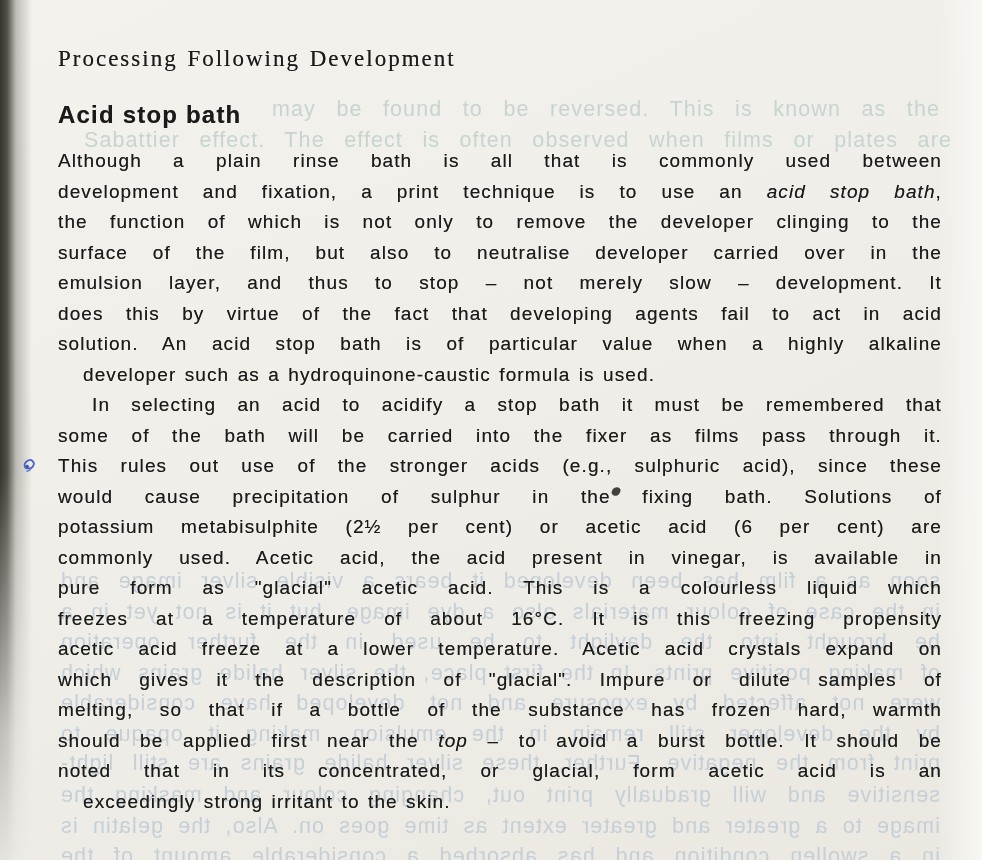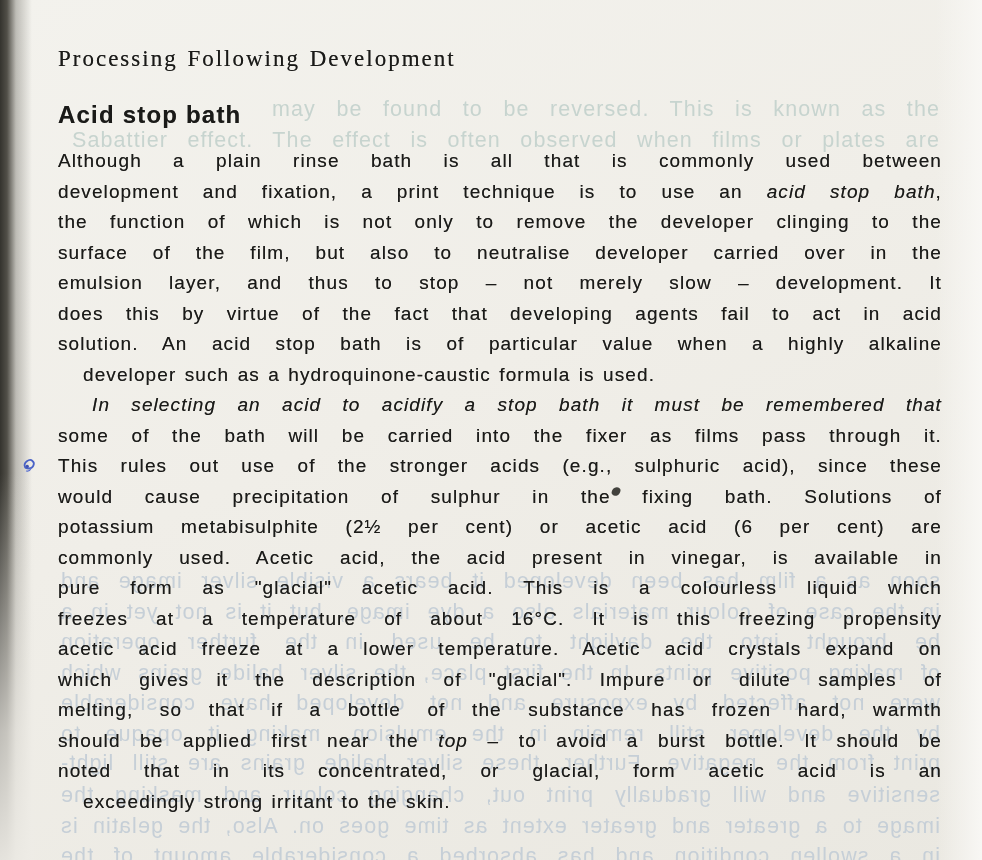--- a/index.html
+++ b/index.html
@@ -26,21 +26,21 @@
   
   .ghost {
     position: absolute; z-index: 1; height: 30px; overflow: hidden;
     font-size: 21.5px; line-height: 30px; letter-spacing: 1.1px; word-spacing: 3px;
     text-align: justify; text-align-last: justify; white-space: nowrap;
     filter: blur(0.45px); pointer-events: none;
   }
   .ghost.top-ink { color: #c7d4cf; }
   .ghost.mir { color: #c6cfd7; transform: scaleX(-1); filter: blur(0.55px); }
   .gt1 { left: 272px; top: 94px;  width: 668px; }
-  .gt2 { left: 72px;  top: 125px; width: 868px; }
+  .gt2 { left: 84px;  top: 125px; width: 868px; }
   .gm  { left: 60px;  width: 880px; }
   .gm1  { top: 566px; } .gm2  { top: 597px; } .gm3  { top: 627px; }
   .gm4  { top: 658px; } .gm5  { top: 688px; } .gm6  { top: 719px; }
   .gm7  { top: 748px; } .gm8  { top: 780px; } .gm9  { top: 811px; }
   .gm10 { top: 841px; }
   
   .text-col {
     position: absolute; left: 58px; top: 44px; width: 884px; z-index: 3;
     color: #1a1a18; text-shadow: 0 0 0.5px rgba(24,24,22,0.6);
   }
@@ -52,21 +52,21 @@
     font-size: 24px; line-height: 30px; letter-spacing: 1.2px;
     font-weight: 700; margin: 0 0 16px 0;
   }
   .para { margin: 0; }
   .line {
     font-size: 19px; line-height: 30.5px; height: 30.5px; overflow: hidden;
     letter-spacing: 1.1px; word-spacing: 2px;
     text-align: justify; text-align-last: justify; text-justify: inter-word;
   }
   .line.last { text-align-last: left; margin-left: 25px; }
-  .line.first-indent { text-indent: 34px; font-style: italic; }
+  .line.first-indent { text-indent: 34px; }
   .it { font-style: italic; }
   
   .ink-mark { position: absolute; left: 20px; top: 454px; z-index: 4; opacity: 0.9; }
   
   .speck {
     position: absolute; left: 612px; top: 487px; width: 8px; height: 9px; z-index: 4;
     background: #23231f; border-radius: 60% 40% 55% 45%; transform: rotate(24deg);
     opacity: 0.85;
   }
 </style>

